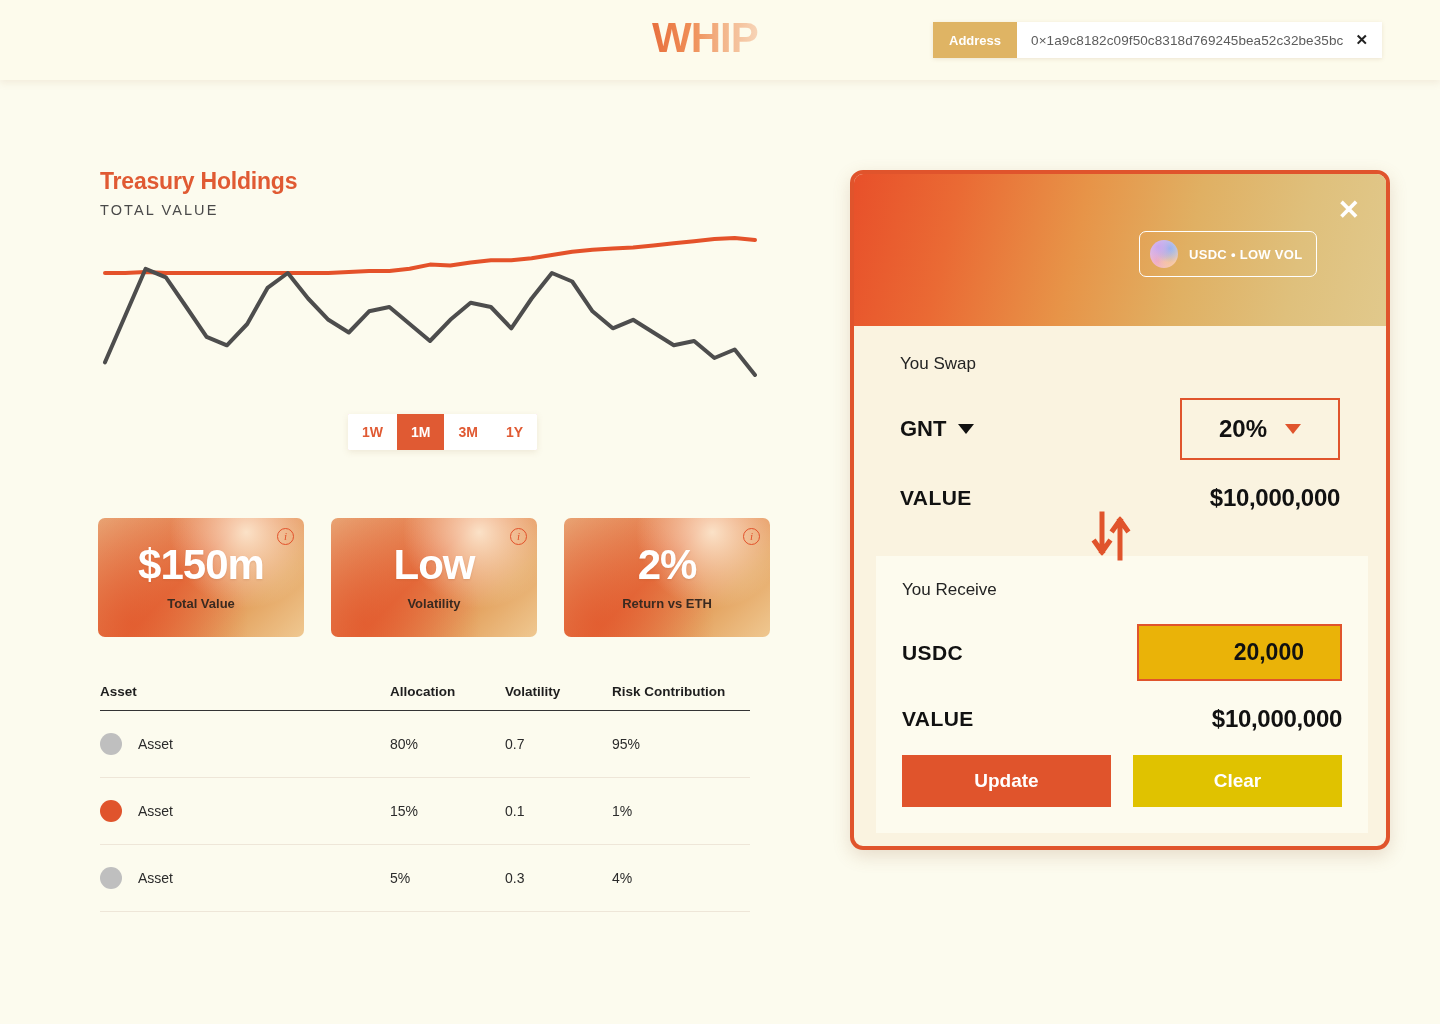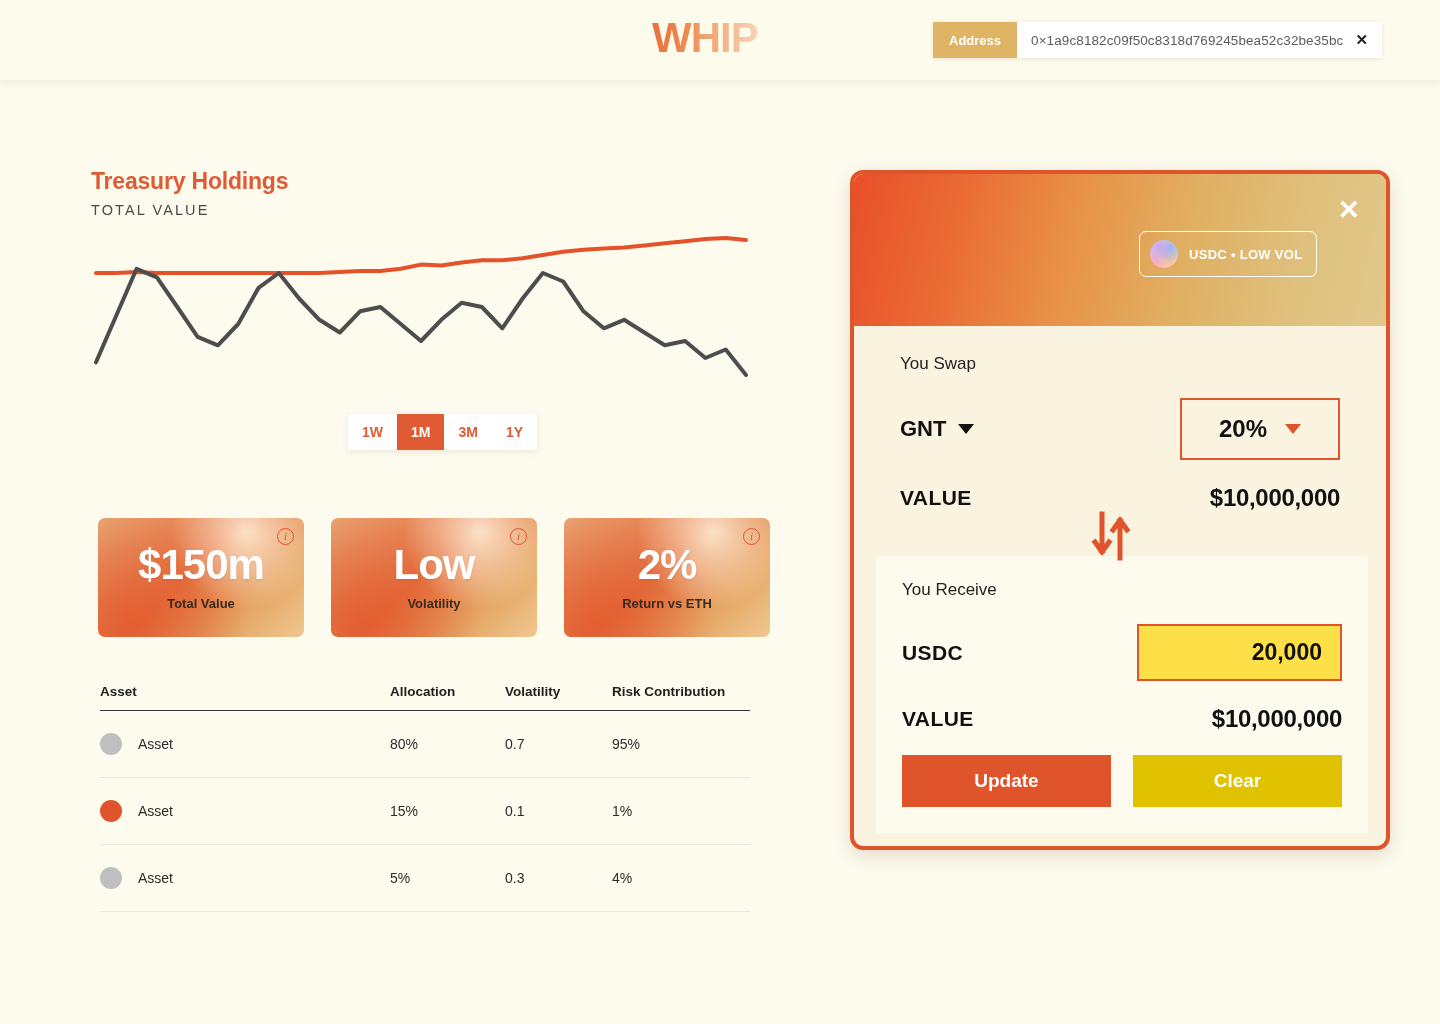--- a/index.html
+++ b/index.html
@@ -78,21 +78,21 @@
     padding-right: 14px;
     font-size: 15px;
     font-weight: bold;
     color: #222;
     cursor: pointer;
   }
 
   
   .left-col {
     position: absolute;
-    left: 91px;
+    left: 100px;
     top: 168px;
     width: 660px;
   }
 
   .panel-title {
     font-size: 23px;
     font-weight: bold;
     color: #e05a33;
     letter-spacing: -0.2px;
   }
@@ -376,25 +376,25 @@
     left: 22px;
     top: 382px;
     width: 492px;
     background: #fdfbee;
     padding: 24px 26px 26px 26px;
   }
   .amt-box {
     width: 205px;
     height: 57px;
     border: 2.5px solid #e0542c;
-    background: #fde047;
+    background: #eab308;
     display: flex;
     align-items: center;
     justify-content: flex-end;
-    padding-right: 18px;
+    padding-right: 36px;
     cursor: text;
   }
   .amt-val {
     font-size: 23px;
     font-weight: bold;
     color: #111;
   }
   .btn-row {
     display: flex;
     gap: 22px;

